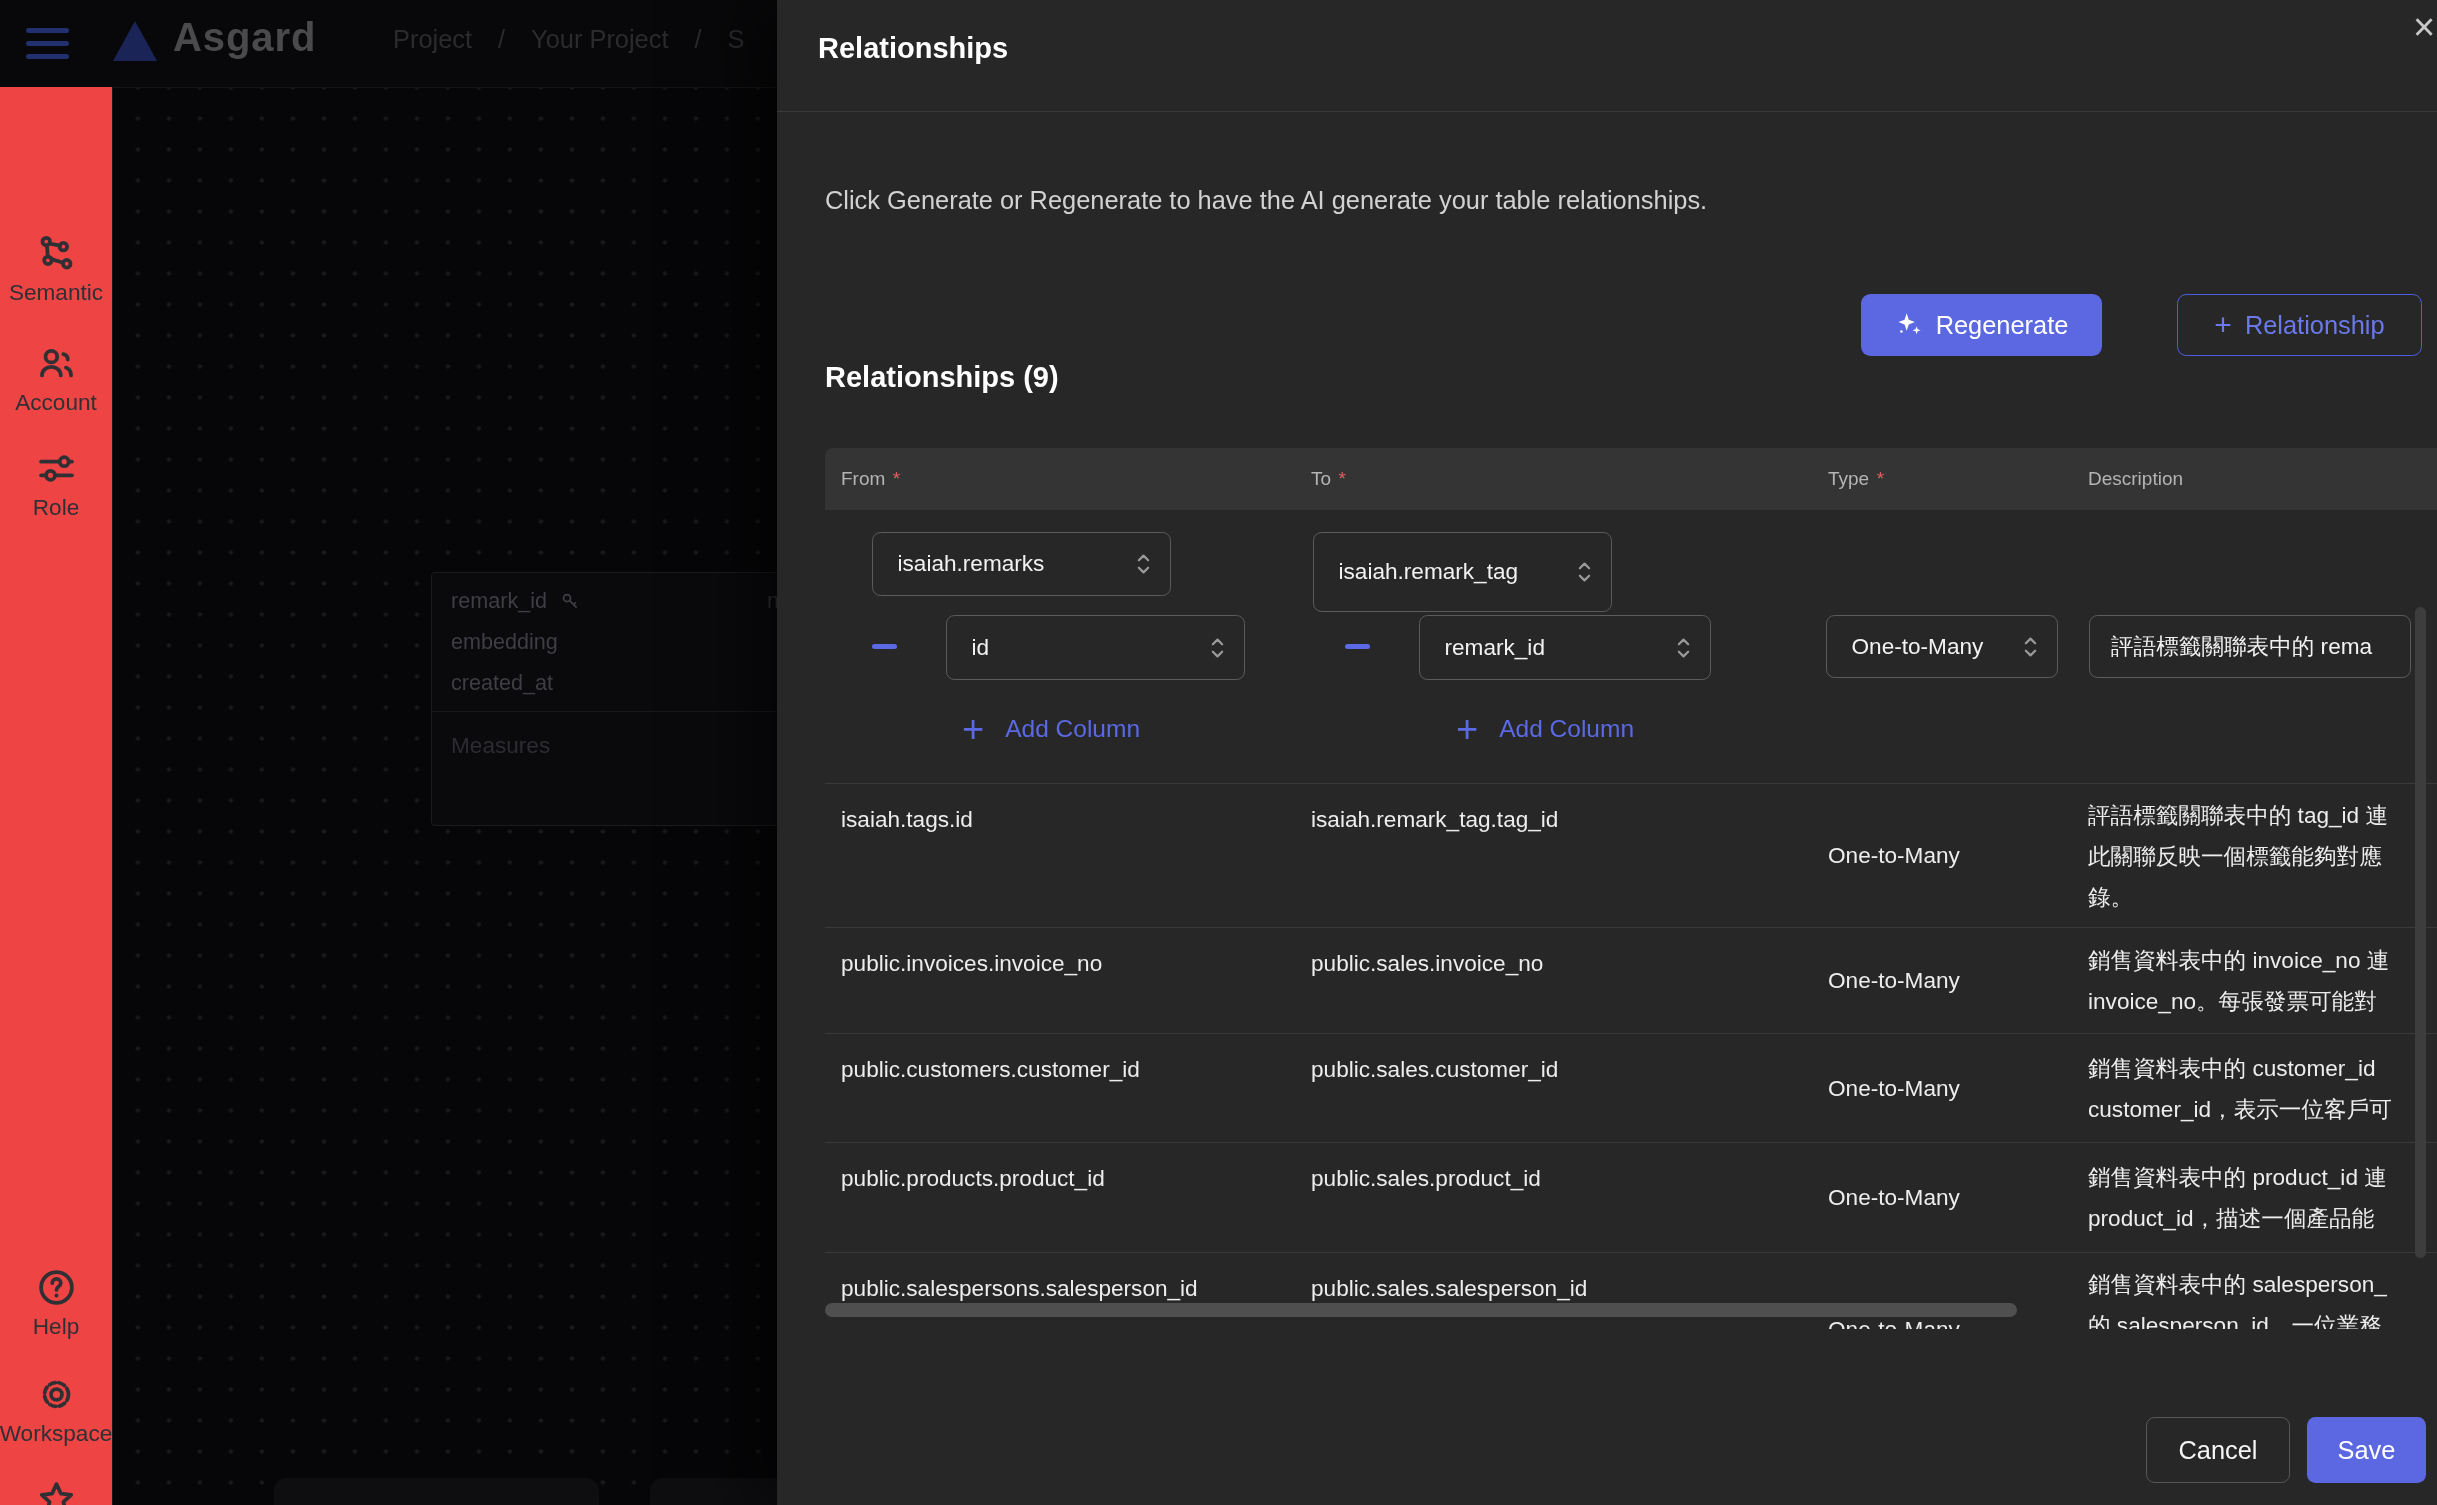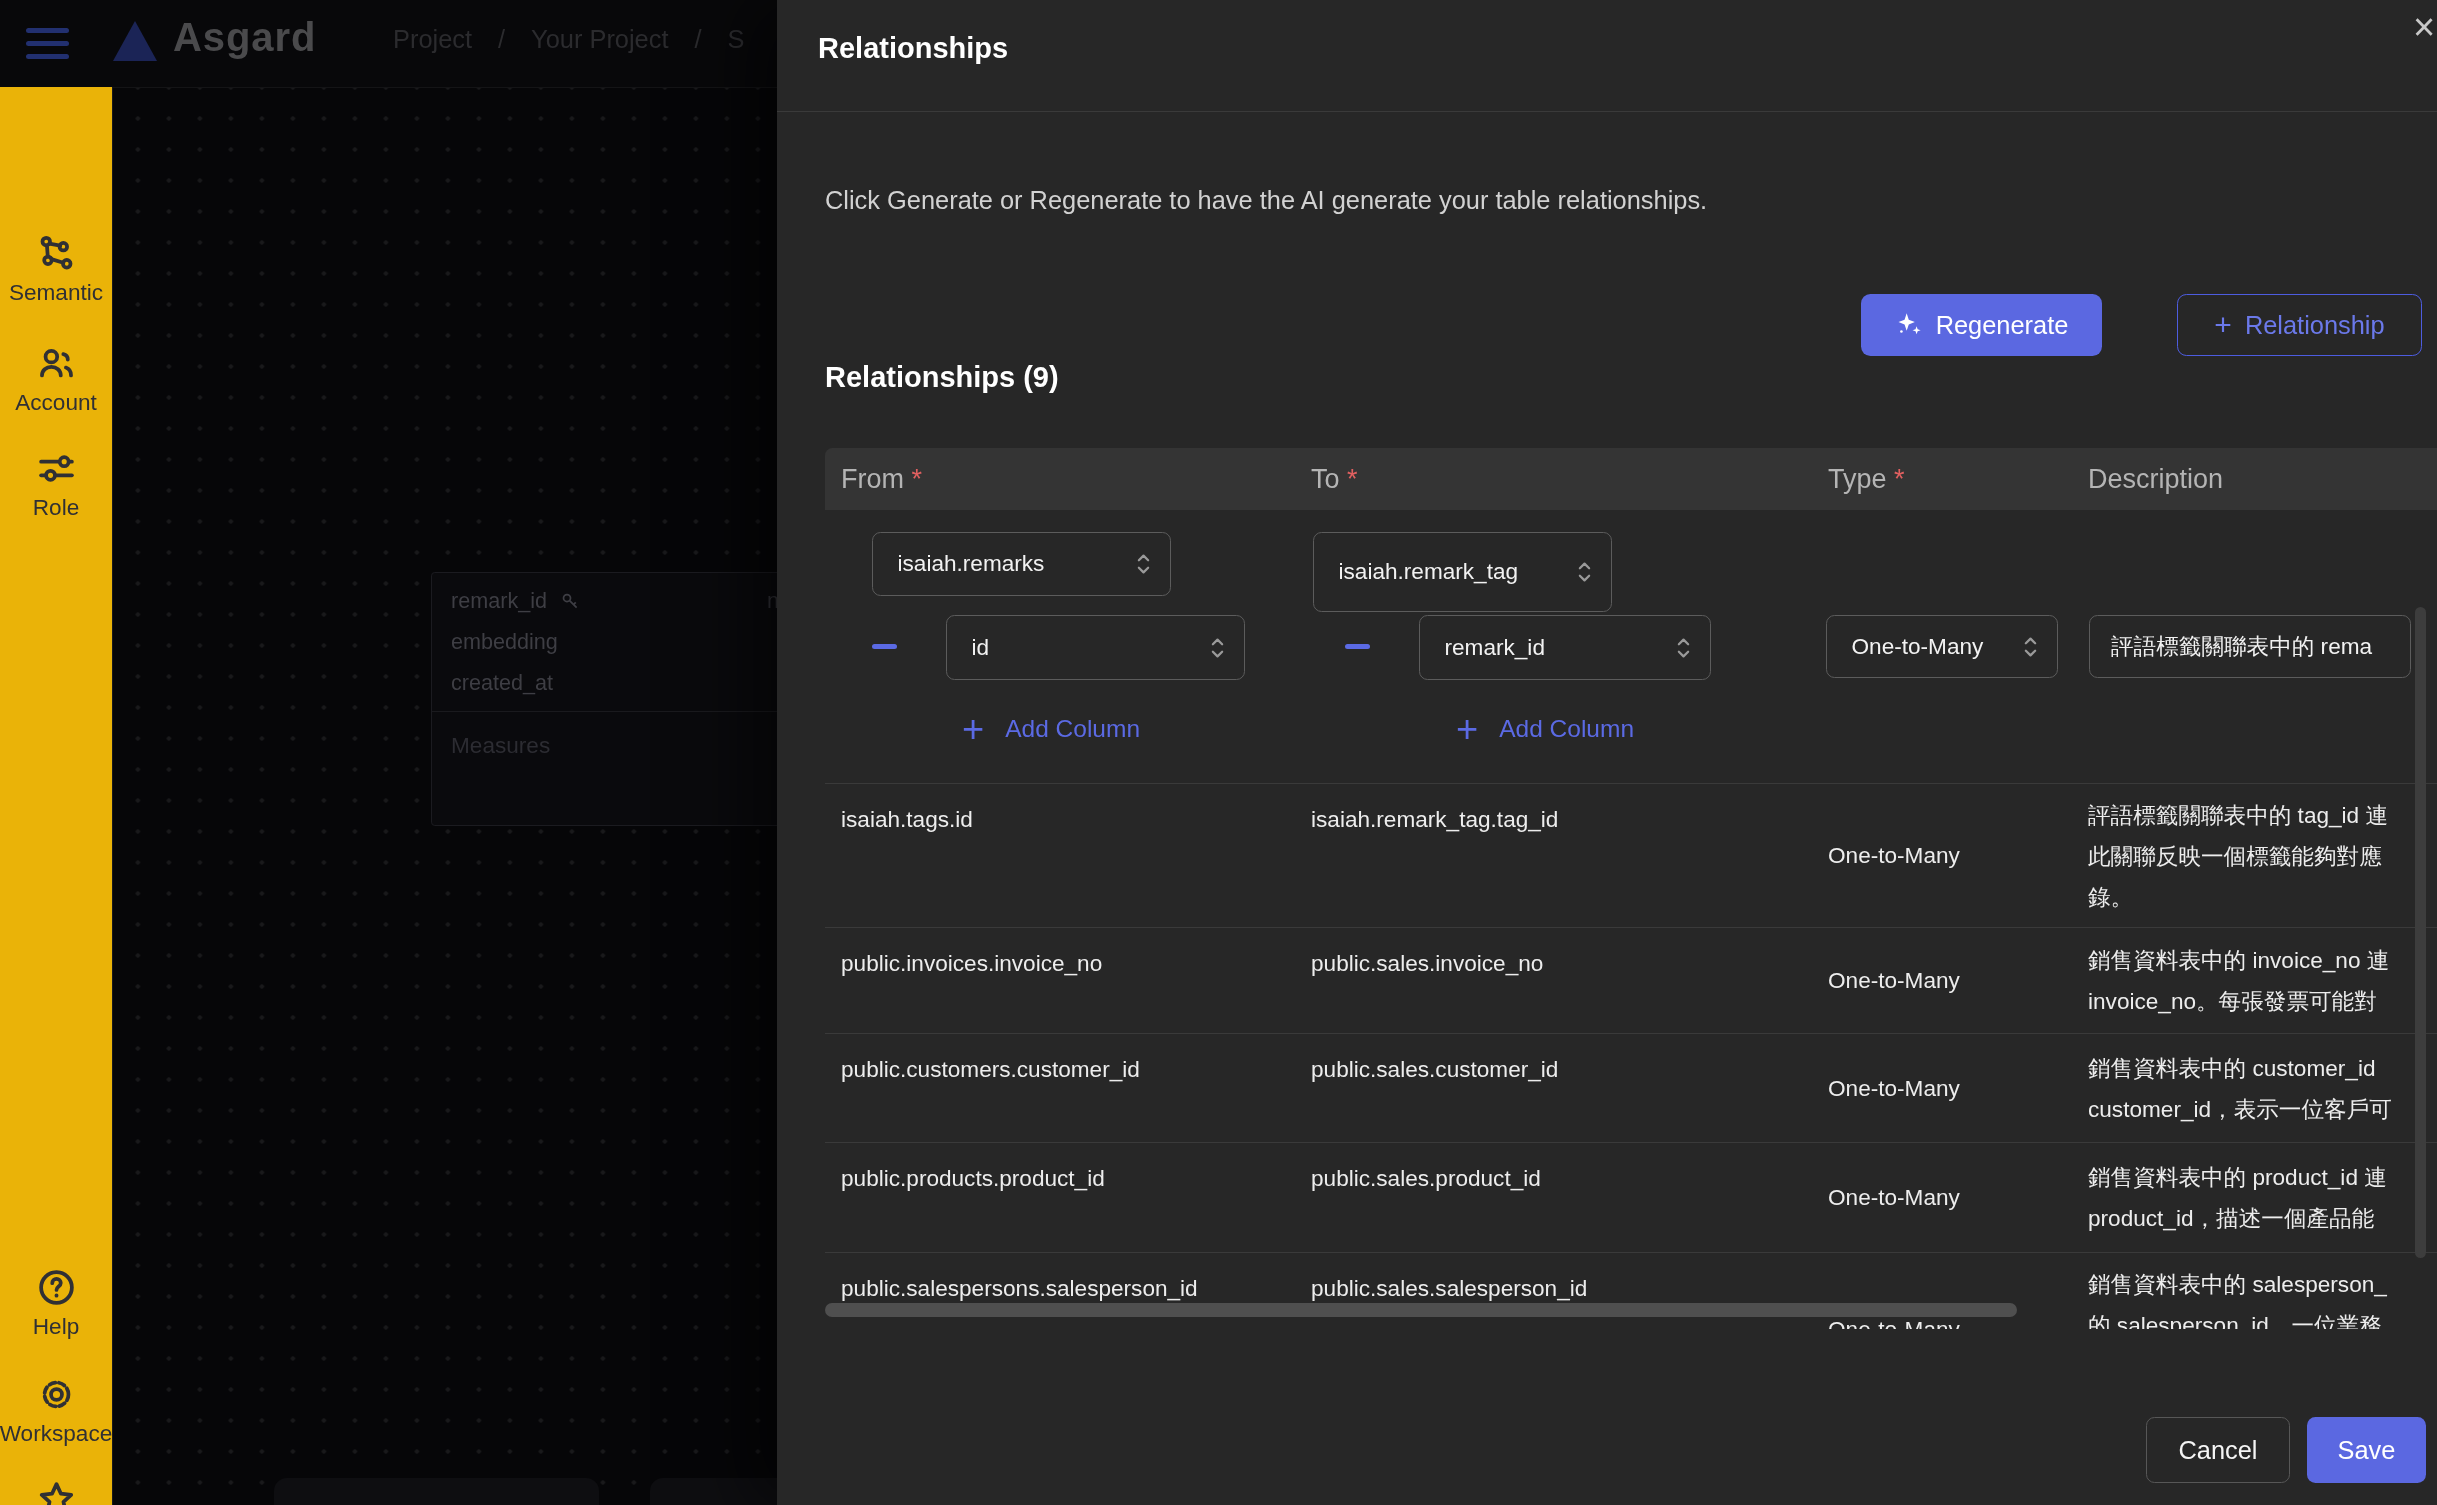--- a/index.html
+++ b/index.html
@@ -7,21 +7,21 @@
           font-family:"Liberation Sans", sans-serif; color:#ededed;}
 
   
   .app-header{position:absolute;left:0;top:0;width:777px;height:87px;background:#08080a;border-bottom:0.9px solid #141416;}
   .hamburger{position:absolute;left:26px;top:28px;width:43px;height:31px;display:flex;flex-direction:column;justify-content:space-between;cursor:pointer;}
   .hamburger span{display:block;height:4.7px;border-radius:2.8px;background:#223070;}
   .logo-triangle{position:absolute;left:113px;top:21px;width:0;height:0;border-left:22.6px solid transparent;border-right:22.6px solid transparent;border-bottom:40px solid #1b2456;}
   .brand{position:absolute;left:173px;top:15px;font-size:40px;font-weight:600;color:#4a4a4c;letter-spacing:0.9px;}
   .breadcrumb{position:absolute;left:393px;top:24.5px;display:flex;gap:26px;font-size:25.4px;color:#2b2b2e;white-space:nowrap;}
 
-  .sidebar{position:absolute;left:0;top:87px;width:112px;height:1419px;background:#eab308;border-right:0.9px solid #19191c;}
+  .sidebar{position:absolute;left:0;top:87px;width:112px;height:1419px;background:#ef4444;border-right:0.9px solid #19191c;}
   .side-item{position:absolute;left:0;width:112px;display:flex;flex-direction:column;align-items:center;color:#303034;cursor:pointer;}
   .side-item svg{width:41px;height:41px;stroke:#303034;fill:none;stroke-width:2.2;stroke-linecap:round;stroke-linejoin:round;}
   .side-label{margin-top:5.6px;font-size:22.6px;white-space:nowrap;}
   .si-semantic{top:146px}.si-account{top:256px}.si-role{top:361px}
   .si-help{top:1180px}.si-workspace{top:1287px}.si-upgrade{top:1392px}
 
   .canvas{position:absolute;left:113px;top:88px;width:2325px;height:1418px;
           background-image:radial-gradient(circle,#19191b 1.9px,transparent 2.4px);
           background-size:31px 31px;background-position:9.4px 15px;}
 
@@ -53,21 +53,21 @@
   .btn{display:flex;align-items:center;justify-content:center;gap:13px;border-radius:9.4px;font-size:25.4px;cursor:pointer;box-sizing:border-box;}
   .btn-regenerate{position:absolute;left:1084px;top:294px;width:241px;height:62px;background:#5b68e1;color:#ffffff;}
   .btn-regenerate svg{width:28px;height:28px;fill:#ffffff;}
   .btn-relationship{position:absolute;left:1400px;top:294px;width:245px;height:62px;border:1.9px solid #4d5ce0;color:#6b79ea;background:transparent;}
   .btn-relationship .plus{font-size:30px;font-weight:400;}
 
   .section-heading{position:absolute;left:48px;top:361px;font-size:29px;font-weight:bold;color:#ffffff;}
 
   .rel-table{position:absolute;left:48px;top:448px;width:1612px;height:881px;overflow:hidden;}
   .thead{position:absolute;left:0;top:0;width:1612px;height:62px;background:#343434;border-radius:7.5px 0 0 0;}
-  .th{position:absolute;top:50%;transform:translateY(-50%);font-size:27px;color:#b4b4b4;white-space:nowrap;}
+  .th{position:absolute;top:50%;transform:translateY(-50%);font-size:19px;color:#b4b4b4;white-space:nowrap;}
   .th-from{left:16px}.th-to{left:486px}.th-type{left:1003px}.th-desc{left:1263px}
   .req{color:#e06060;margin-left:7.5px;}
 
   .select{position:absolute;box-sizing:border-box;border:0.9px solid #5c5c5c;border-radius:8.5px;display:flex;align-items:center;
           padding:0 17px 0 24.5px;font-size:22.6px;color:#f2f2f2;cursor:pointer;background:#272727;}
   .select .val{flex:1;white-space:nowrap;overflow:hidden;}
   .select svg{width:19px;height:26px;stroke:#9a9a9a;fill:none;stroke-width:2.4;stroke-linecap:round;stroke-linejoin:round;flex:none;}
   .sel-from-table{left:16px;top:84px;width:299px;height:64px;margin-left:31px;}
   .sel-to-table{left:488px;top:84px;width:299px;height:80px;}
   .sel-from-col{left:121px;top:167px;width:299px;height:65px;}

